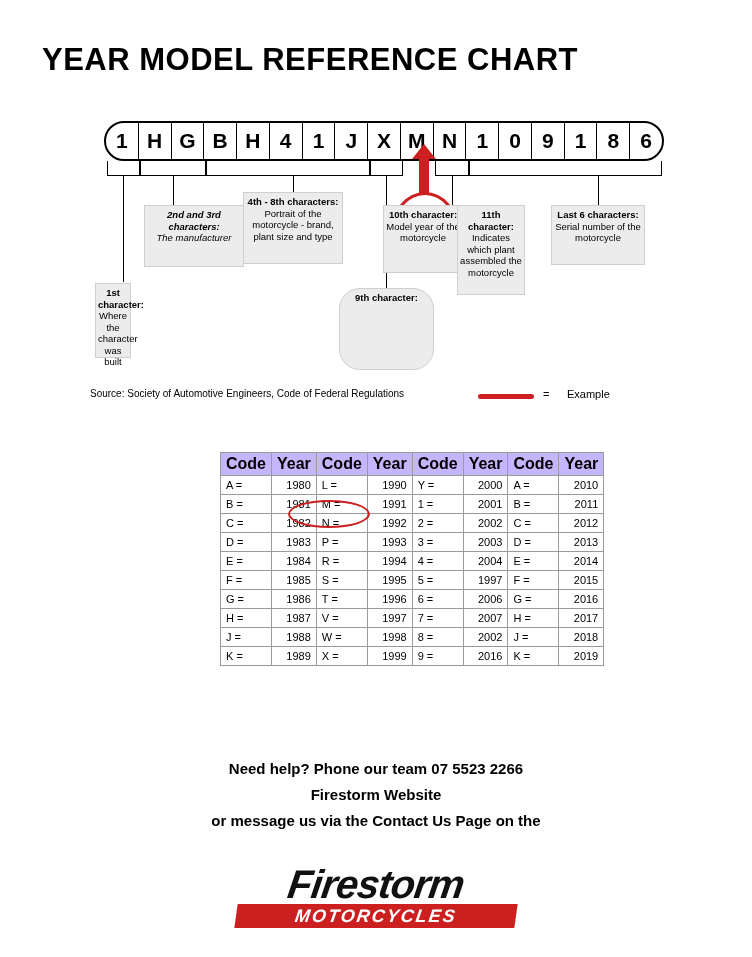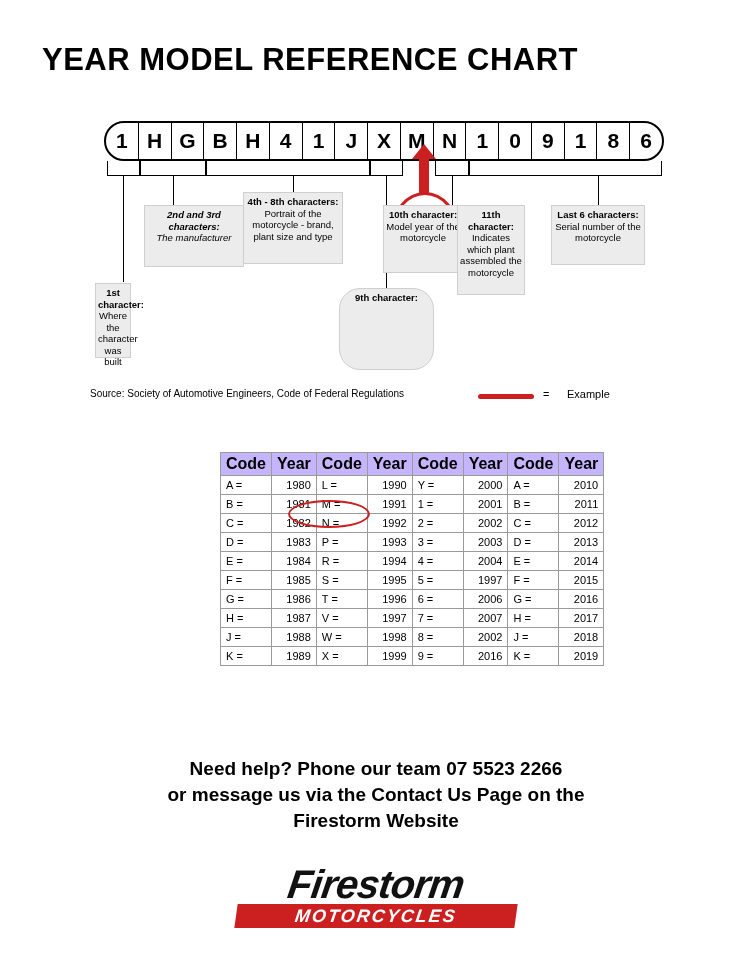--- a/index.html
+++ b/index.html
@@ -171,21 +171,21 @@
     pointer-events: none;
   }
 
   
   .footer {
     position: absolute;
     left: 0;
     top: 756px;
     width: 752px;
     text-align: center;
-    font-size: 19px;
+    font-size: 15px;
     font-weight: bold;
     line-height: 26px;
   }
 
   
   .logo {
     position: absolute;
     left: 196px;
     top: 862px;
     width: 360px;
@@ -430,20 +430,20 @@
       <td class="yr">2016</td>
       <td>K =</td>
       <td class="yr">2019</td>
     </tr>
   </tbody>
 </table>
 <div class="tbl-ellipse"></div>
 
 <div class="footer">
   <div>Need help?  Phone our team 07 5523 2266</div>
+  <div>Firestorm Website</div>
   <div>or message us via the Contact Us Page on the</div>
-  <div>Firestorm Website</div>
 </div>
 
 <div class="logo">
   <div class="logo-top">Firestorm</div>
   <div class="logo-bottom">MOTORCYCLES</div>
 </div>
 
 </body></html>

